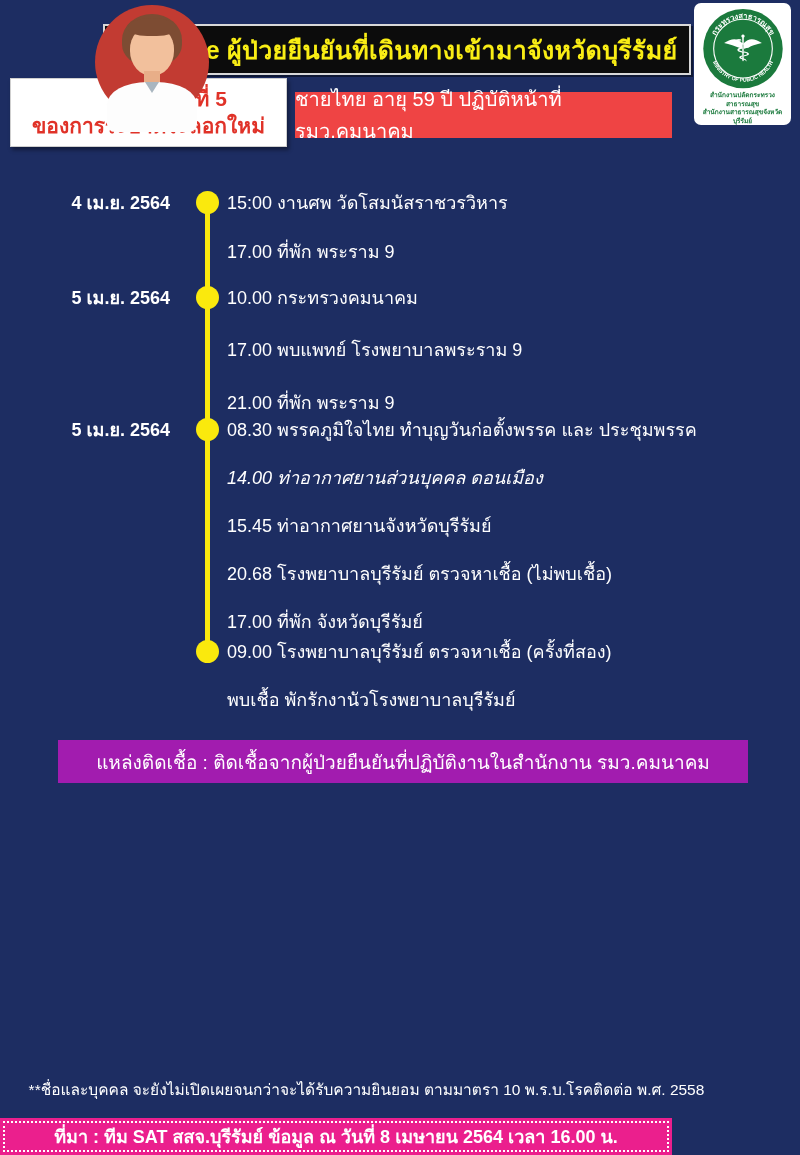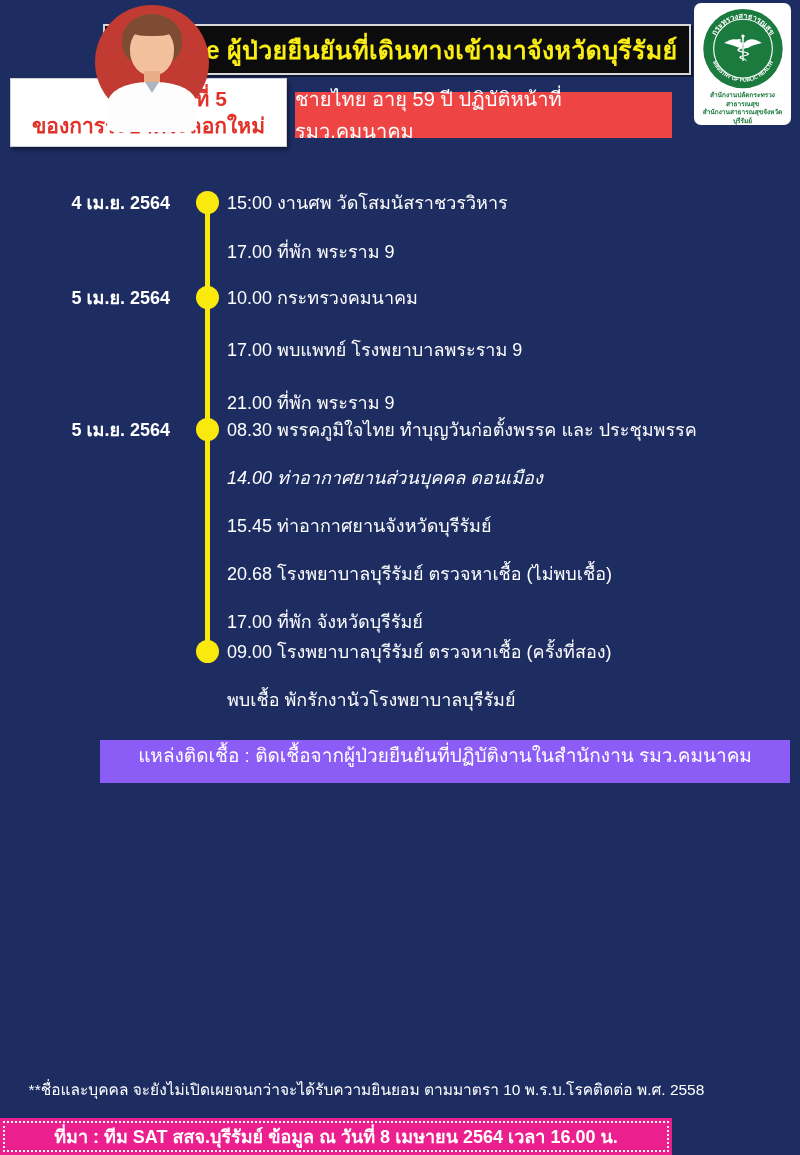--- a/index.html
+++ b/index.html
@@ -63,21 +63,21 @@
   .tl-row { position:absolute; left:0; width:770px; height:26px; z-index:2;padding-left:8px; }
   .tl-date { position:absolute; left:0; top:0; width:170px; text-align:right;
     color:#ffffff; font-weight:bold; font-size:18px; line-height:26px; }
   .tl-dot { position:absolute; left:196px; top:1px; width:23px; height:23px;
     border-radius:50%; background:#fae90d; }
   .tl-event { position:absolute; left:227px; top:0; color:#ffffff; font-size:18px; line-height:26px; white-space:nowrap; }
 
   
   .infection-banner {
     position:absolute; left:58px; top:740px; width:690px; height:43px;
-    background:#8b5cf6; display:flex; align-items:flex-start; justify-content:center;margin-left:42px;
+    background:#a21caf; display:flex; align-items:center; justify-content:center;
   }
   .infection-banner span { color:#ffffff; font-size:19px; }
 
   
   .footnote { position:absolute; left:0; top:1077px; width:733px; text-align:center;
     color:#ffffff; font-size:15.5px; }
   .source-bar { position:absolute; left:0; top:1118px; width:672px; height:37px; background:#eb1f8d; padding:3px; }
   .source-bar .inner { width:100%; height:100%; border:2px dotted #ffffff;
     display:flex; align-items:center; justify-content:center; }
   .source-bar span { color:#ffffff; font-weight:bold; font-size:18px; }

